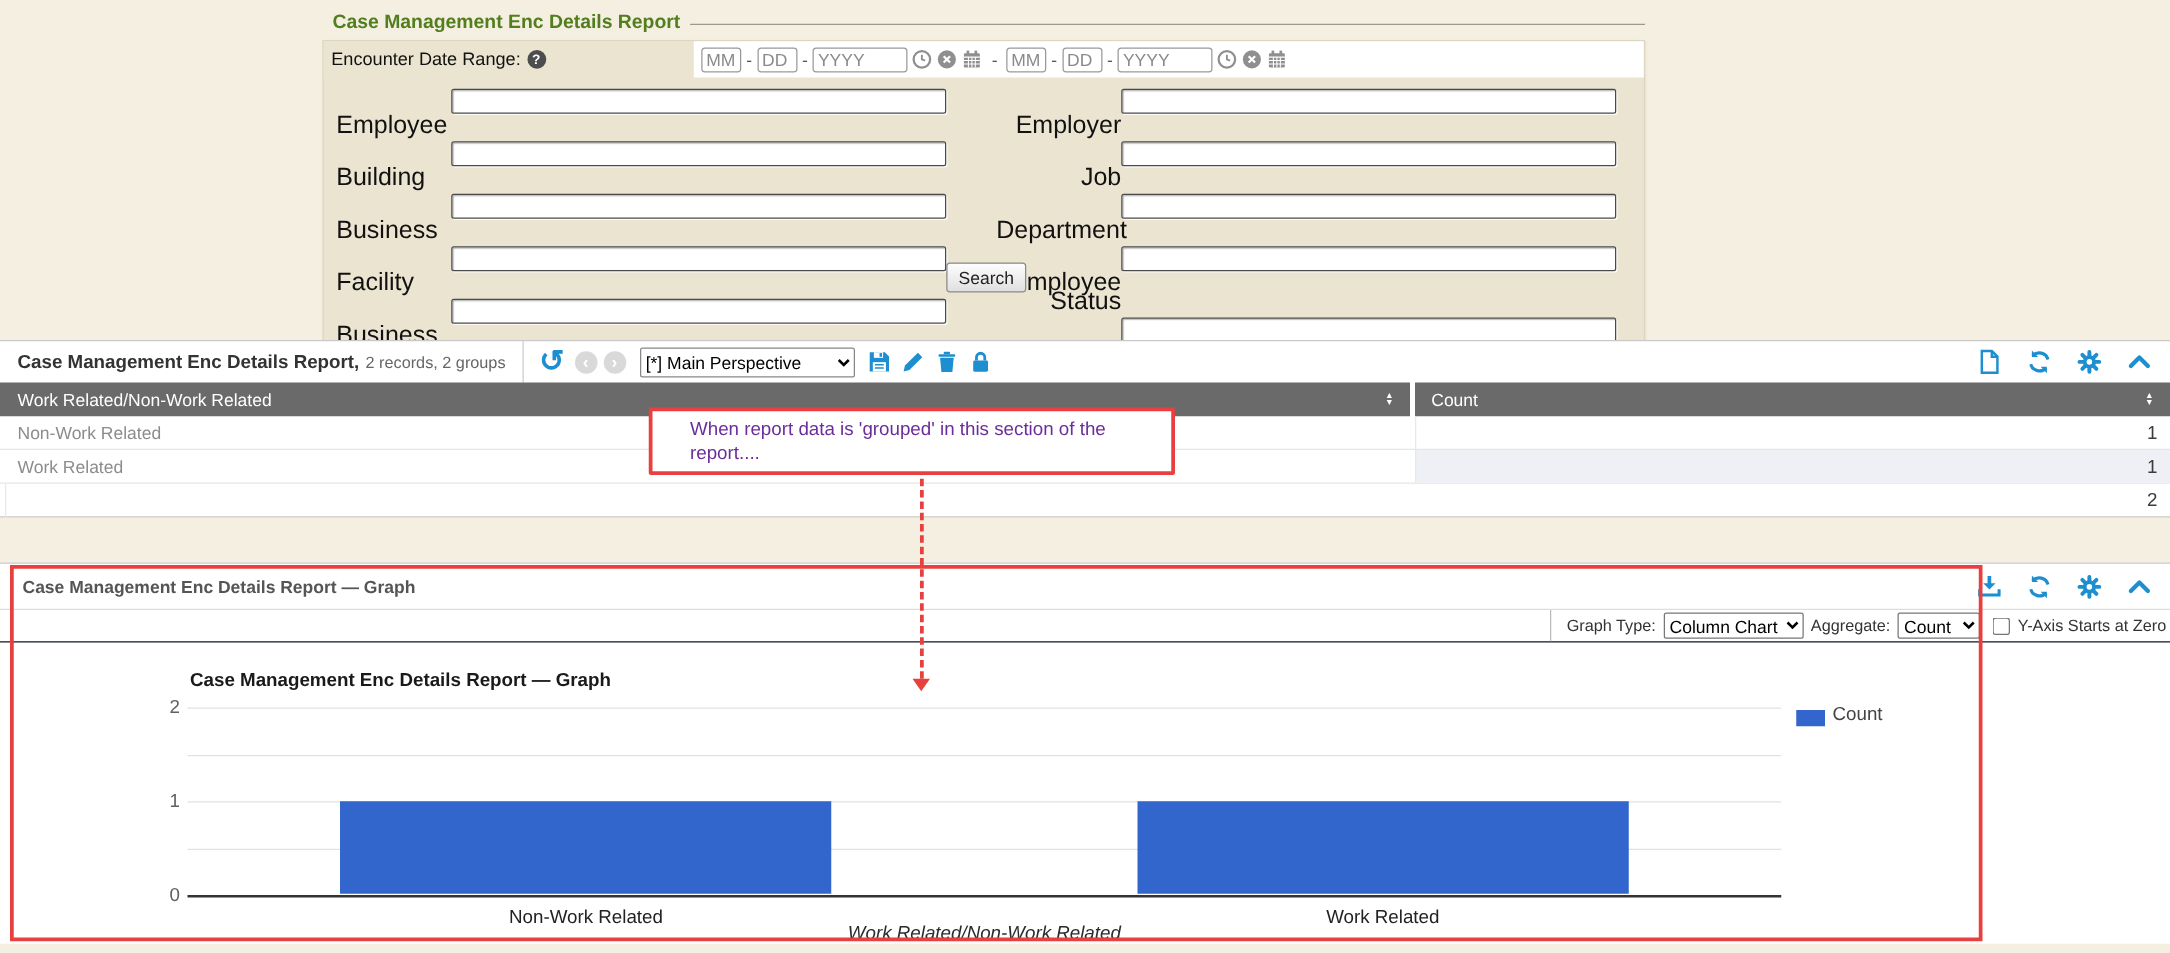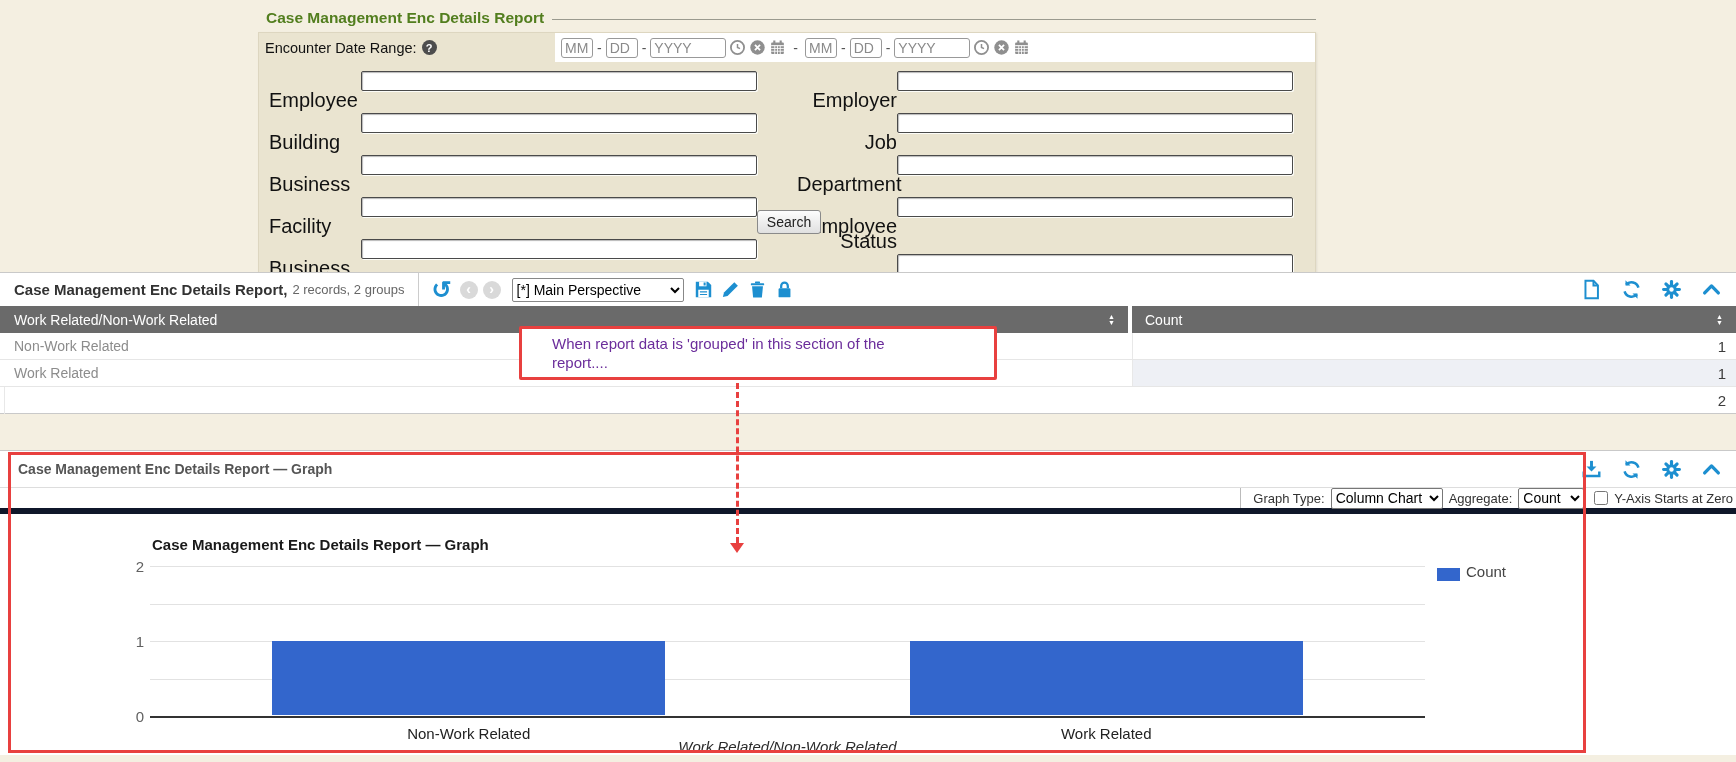--- a/index.html
+++ b/index.html
@@ -52,30 +52,30 @@
   .hdr-c2 { flex: 1; padding-left: 13px; }
   .sort { margin-left: auto; margin-right: 13px; display: flex; flex-direction: column; align-items: center; cursor: pointer; }
   .sort i { font-style: normal; font-size: 7px; line-height: 6px; color: #fff; }
   .grid-row { height: 27px; display: flex; border-bottom: 1px solid #e6e6e6; font-size: 14px; }
   .grid-row:last-child { border-bottom: none; }
   .cell-label { width: 1128px; padding-left: 14px; color: #8c8c8c; display: flex; align-items: center; }
   .cell-count { flex: 1; margin-left: 4px; border-left: 1px solid #e8e8e8; color: #3c3c3c; font-size: 15px; display: flex; align-items: center; justify-content: flex-end; padding-right: 10px; }
   .cell-stripe { background: #eef0f5; }
 
   
-  .annotation-box { position: absolute; left: 519px; top: 326px; width: 478px; height: 54px; background: #fff; border: 3px solid #e8403f; border-radius: 2px; padding: 5px 8px 0 30px; z-index: 30; }
+  .annotation-box { position: absolute; left: 519px; top: 326px; width: 421px; height: 54px; background: #fff; border: 3px solid #e8403f; border-radius: 2px; padding: 5px 8px 0 30px; z-index: 30; }
   .annotation-box div { color: #6b2d9b; font-size: 15px; line-height: 19px; }
   .annotation-arrow-line { position: absolute; left: 736px; top: 383px; height: 160px; width: 0; border-left: 3px dashed #e8403f; z-index: 30; }
   .annotation-arrow-head { position: absolute; left: 730px; top: 543px; width: 0; height: 0; border-left: 7px solid transparent; border-right: 7px solid transparent; border-top: 10px solid #e8403f; z-index: 30; }
 
   
   .graph-panel { position: absolute; left: 0; top: 450px; width: 1736px; height: 305px; background: #fff; border-top: 1px solid #c9c9c9; }
   .graph-header { height: 37px; display: flex; align-items: center; border-bottom: 1px solid #ddd; }
   .graph-title { padding-left: 18px; font-size: 14px; font-weight: bold; color: #555; }
-  .graph-controls { position: relative; height: 26px; border-bottom: 6px solid #0f172a; }
+  .graph-controls { position: relative; height: 26px; border-bottom: 1px solid #0f172a; }
   .controls-group { position: absolute; right: 3px; top: 0; bottom: 0; display: flex; align-items: center; gap: 6px; border-left: 1px solid #bbb; padding-left: 12px; }
   .ctl-label { font-size: 13px; color: #333; white-space: nowrap; }
   .ctl-select { height: 21px; font-size: 14px; border: 1px solid #777; border-radius: 2px; background: #fff; font-family: "Liberation Sans", sans-serif; }
   .sel-type { width: 112px; } .sel-agg { width: 66px; }
   .ctl-check { width: 14px; height: 14px; margin-left: 4px; cursor: pointer; }
 
   .red-frame { position: absolute; left: 8px; top: 452px; width: 1578px; height: 301px; border: 3px solid #e8403f; z-index: 25; pointer-events: none; }
 
   
   .chart-title { position: absolute; left: 152px; top: 536px; font-size: 15px; font-weight: bold; color: #1a1a1a; z-index: 5; }

